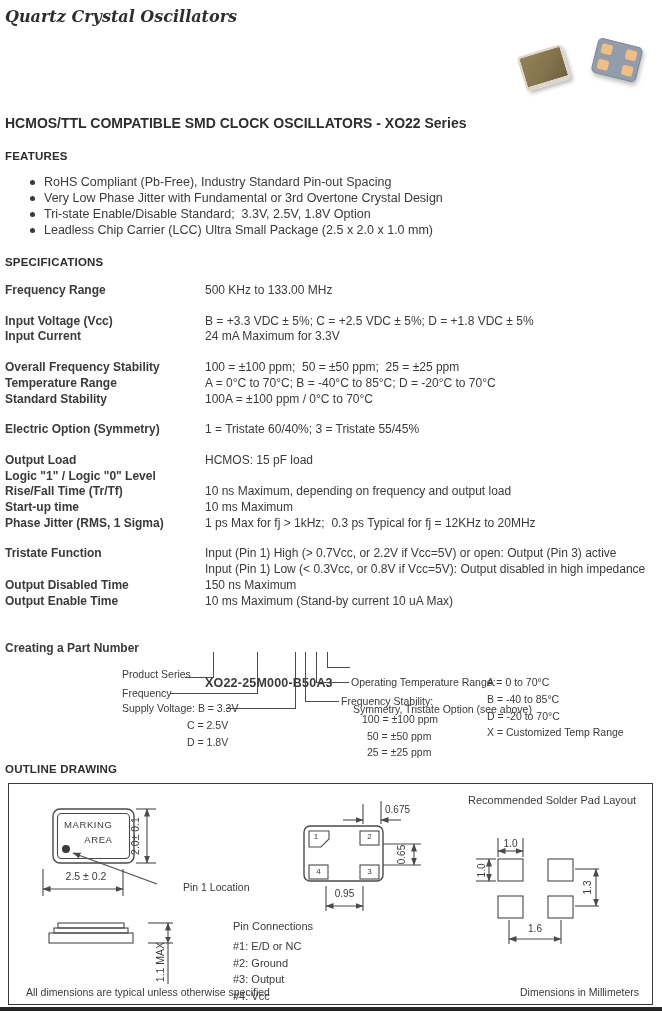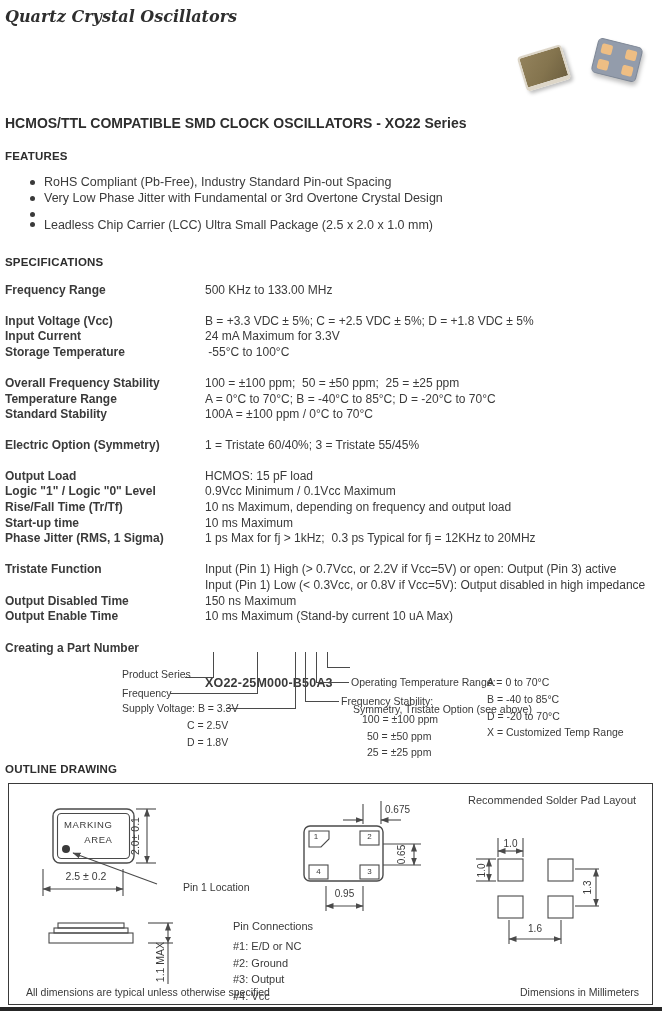--- a/index.html
+++ b/index.html
@@ -55,21 +55,21 @@
     <div class="pad bl"></div>
     <div class="pad br"></div>
   </div>
 
   <div class="abs main-title" style="left:5px;top:115px;">HCMOS/TTL COMPATIBLE SMD CLOCK OSCILLATORS - XO22 Series</div>
 
   <div class="abs sect-head" style="left:5px;top:150px;">FEATURES</div>
   <div class="abs" style="left:30px;top:174px;">
     <div class="feat-item"><span class="feat-dot"></span><span>RoHS Compliant (Pb-Free), Industry Standard Pin-out Spacing</span></div>
     <div class="feat-item"><span class="feat-dot"></span><span>Very Low Phase Jitter with Fundamental or 3rd Overtone Crystal Design</span></div>
-    <div class="feat-item"><span class="feat-dot"></span></div>
+    <div class="feat-item"><span class="feat-dot"></span><span>Tri-state Enable/Disable Standard;  3.3V, 2.5V, 1.8V Option</span></div>
     <div class="feat-item"><span class="feat-dot"></span><span>Leadless Chip Carrier (LCC) Ultra Small Package (2.5 x 2.0 x 1.0 mm)</span></div>
   </div>
 
   <div class="abs sect-head" style="left:5px;top:256px;">SPECIFICATIONS</div>
 
   <div class="abs" style="left:5px;top:283px;">
     <div class="spec-group">
       <div class="spec-row">
           <div class="spec-label">Frequency Range</div>
           <div class="spec-value">500 KHz to 133.00 MHz</div>
@@ -77,24 +77,20 @@
     </div>
     <div class="spec-group">
       <div class="spec-row">
           <div class="spec-label">Input Voltage (Vcc)</div>
           <div class="spec-value">B = +3.3 VDC ± 5%; C = +2.5 VDC ± 5%; D = +1.8 VDC ± 5%</div>
         </div>
       <div class="spec-row">
           <div class="spec-label">Input Current</div>
           <div class="spec-value">24 mA Maximum for 3.3V</div>
         </div>
-      <div class="spec-row">
-          <div class="spec-label">Storage Temperature</div>
-          <div class="spec-value"> -55°C to 100°C</div>
-        </div>
     </div>
     <div class="spec-group">
       <div class="spec-row">
           <div class="spec-label">Overall Frequency Stability</div>
           <div class="spec-value">100 = ±100 ppm;  50 = ±50 ppm;  25 = ±25 ppm</div>
         </div>
       <div class="spec-row">
           <div class="spec-label">Temperature Range</div>
           <div class="spec-value">A = 0°C to 70°C; B = -40°C to 85°C; D = -20°C to 70°C</div>
         </div>
@@ -109,21 +105,20 @@
           <div class="spec-value">1 = Tristate 60/40%; 3 = Tristate 55/45%</div>
         </div>
     </div>
     <div class="spec-group">
       <div class="spec-row">
           <div class="spec-label">Output Load</div>
           <div class="spec-value">HCMOS: 15 pF load</div>
         </div>
       <div class="spec-row">
           <div class="spec-label">Logic "1" / Logic "0" Level</div>
-          <div class="spec-value">0.9Vcc Minimum / 0.1Vcc Maximum</div>
         </div>
       <div class="spec-row">
           <div class="spec-label">Rise/Fall Time (Tr/Tf)</div>
           <div class="spec-value">10 ns Maximum, depending on frequency and output load</div>
         </div>
       <div class="spec-row">
           <div class="spec-label">Start-up time</div>
           <div class="spec-value">10 ms Maximum</div>
         </div>
       <div class="spec-row">

